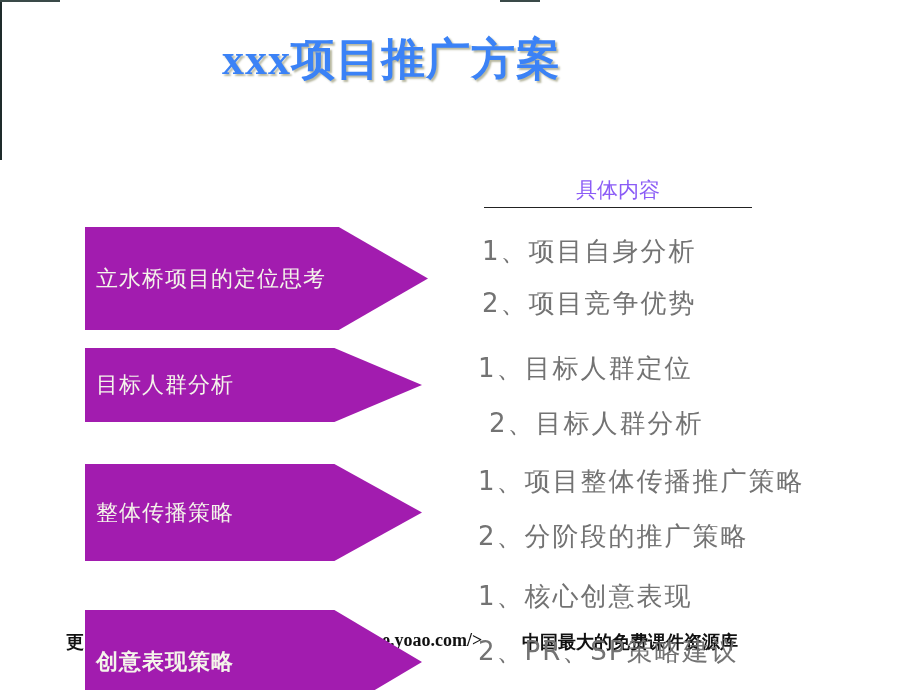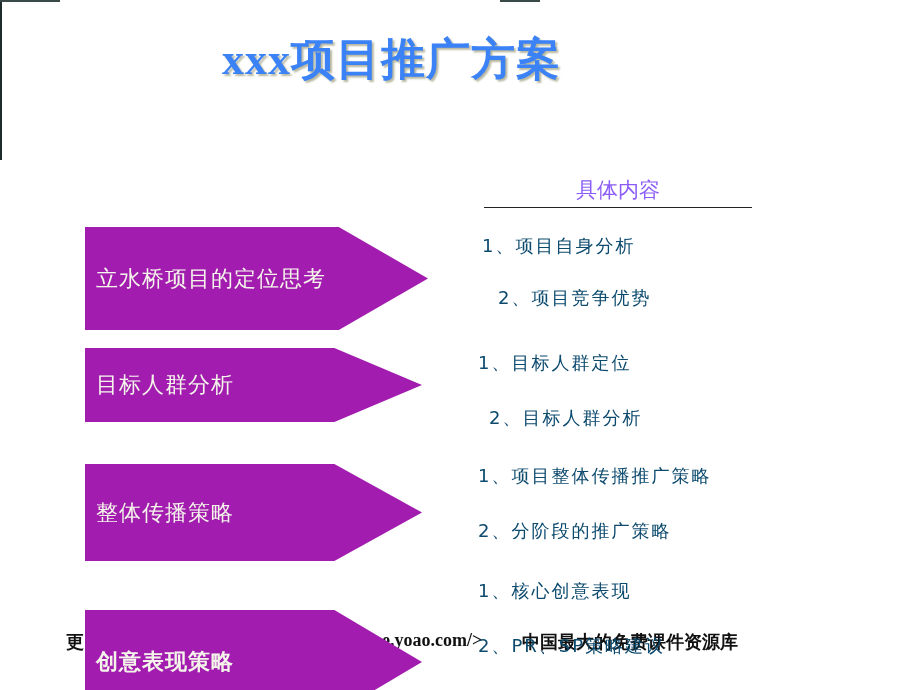--- a/index.html
+++ b/index.html
@@ -10,41 +10,41 @@
   .title{position:absolute;left:222px;top:30px;font-family:"Liberation Serif","DejaVu Serif",serif;
          font-weight:bold;font-size:44px;color:#3b82f6;letter-spacing:1px;
          text-shadow:2px 2px 2px #b8b8a0;white-space:nowrap;}
   .col-header{position:absolute;left:484px;top:176px;width:268px;text-align:center;
               font-size:21px;color:#8b5cf6;font-family:"DejaVu Serif",serif;}
   .col-rule{position:absolute;left:484px;top:207px;width:268px;height:1px;background:#222;}
   .arrow{position:absolute;left:85px;background:#a21caf;
          clip-path:polygon(0 0, 74% 0, 100% 50%, 74% 100%, 0 100%);}
   .arrow-label{position:absolute;left:11px;top:50%;transform:translateY(-50%);
                color:#f4f4ea;font-size:22px;font-family:"DejaVu Serif",serif;white-space:nowrap;letter-spacing:1px;}
-  .item{position:absolute;font-size:18px;color:#0c4a6e;font-family:"DejaVu Sans",sans-serif;white-space:nowrap;letter-spacing:2px;}
+  .item{position:absolute;font-size:26px;color:#737373;font-family:"DejaVu Sans",sans-serif;white-space:nowrap;letter-spacing:2px;}
   .footer{position:absolute;top:630px;font-family:"Liberation Serif","DejaVu Serif",serif;
           font-weight:bold;font-size:18px;color:#111;white-space:nowrap;}
 </style>
 </head>
 <body>
 
 <div class="left-edge"></div>
 <div class="top-sliver" style="left:0;width:60px;"></div>
 <div class="top-sliver" style="left:500px;width:40px;"></div>
 
 <div class="title">xxx项目推广方案</div>
 
 <div class="col-header">具体内容</div>
 <div class="col-rule"></div>
 
 <div class="arrow" style="top:227px;width:343px;height:103px;">
   <span class="arrow-label">立水桥项目的定位思考</span>
 </div>
 <div class="item" style="left:482px;top:234px;">1、项目自身分析</div>
-<div class="item" style="left:498px;top:286px;text-align:center;">2、项目竞争优势</div>
+<div class="item" style="left:482px;top:286px;text-align:center;">2、项目竞争优势</div>
 
 <div class="arrow" style="top:348px;width:337px;height:74px;">
   <span class="arrow-label">目标人群分析</span>
 </div>
 <div class="item" style="left:478px;top:351px;">1、目标人群定位</div>
 <div class="item" style="left:478px;top:406px;margin-left:11px;">2、目标人群分析</div>
 
 <div class="arrow" style="top:464px;width:337px;height:97px;">
   <span class="arrow-label">整体传播策略</span>
 </div>

